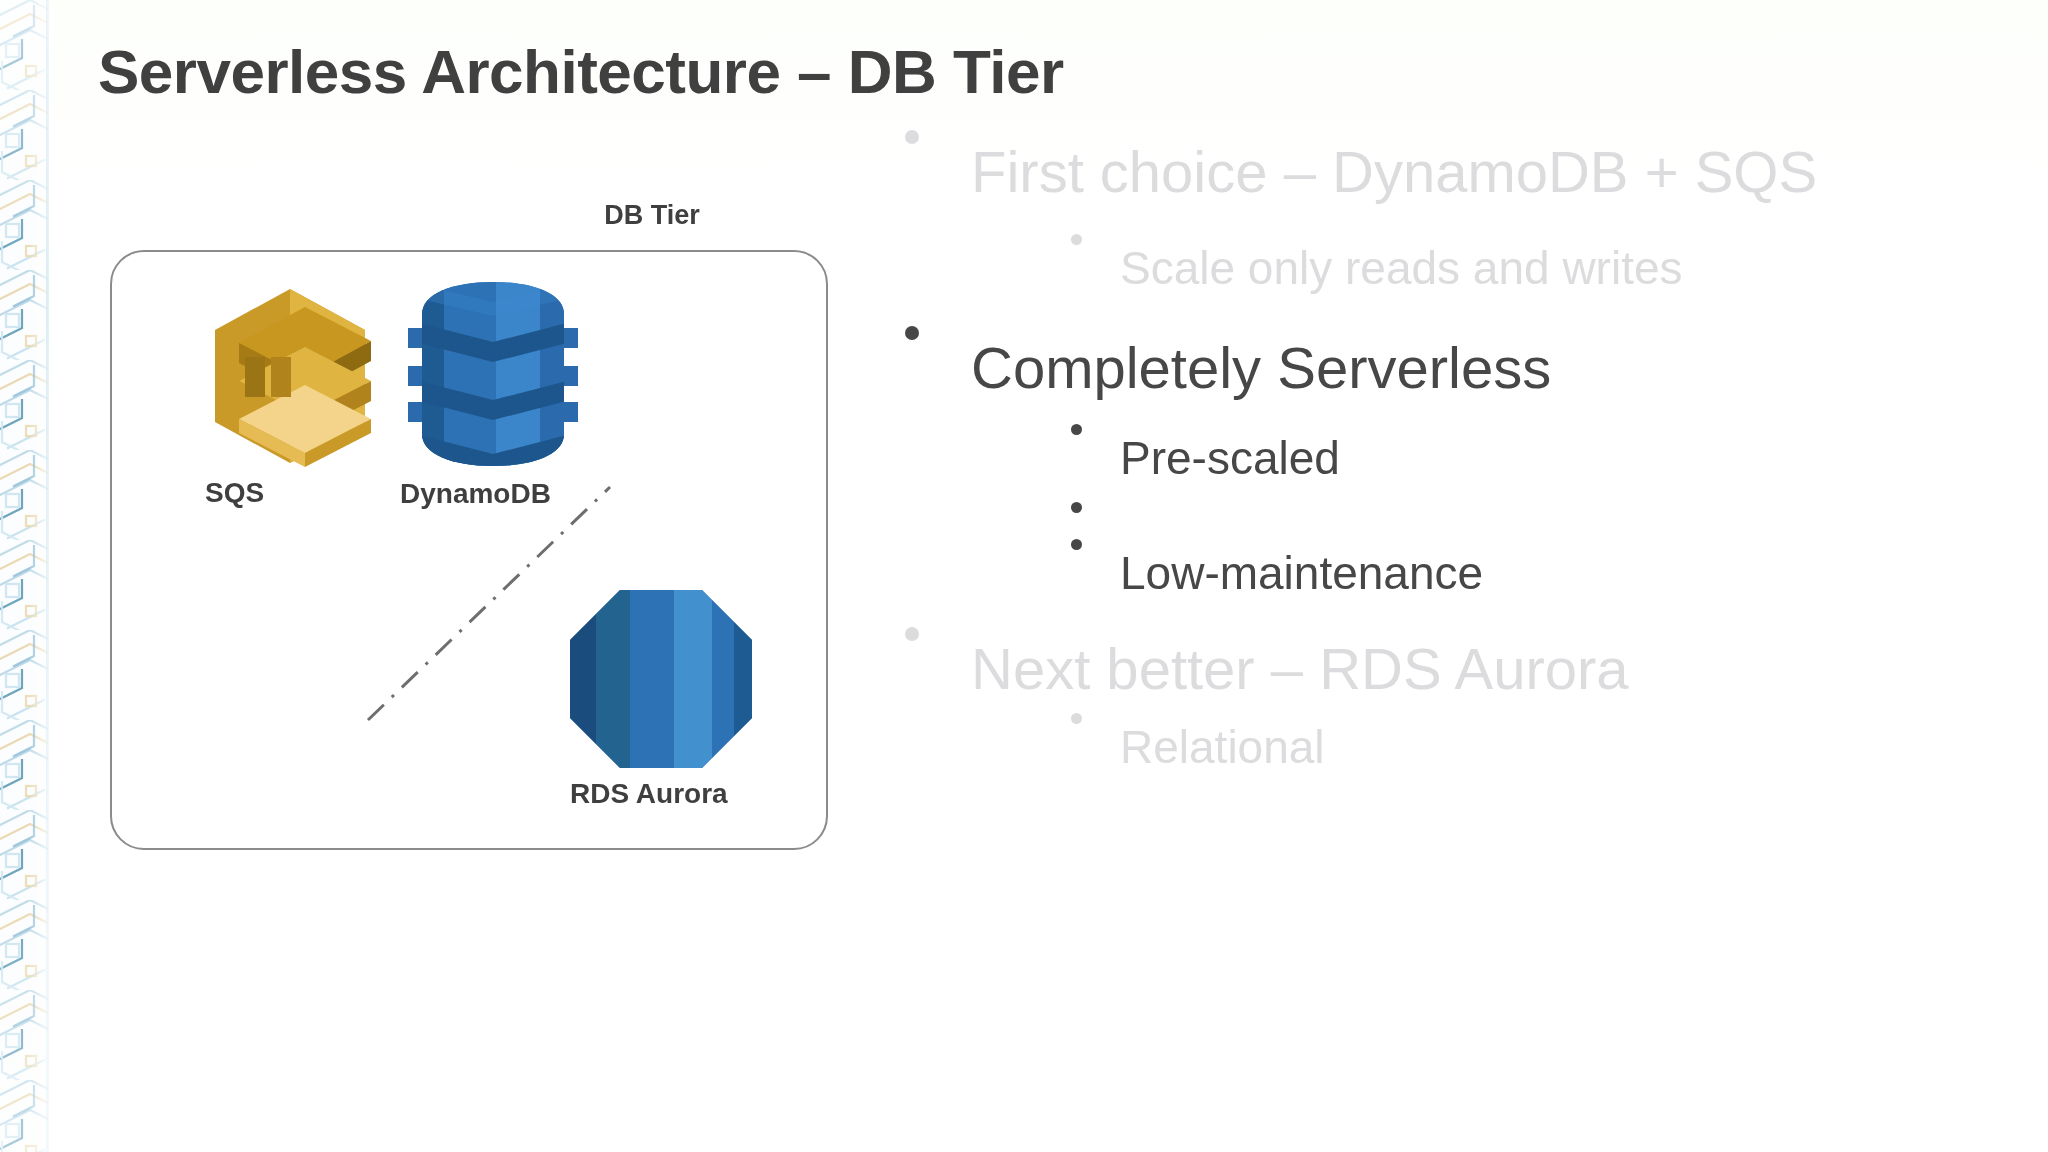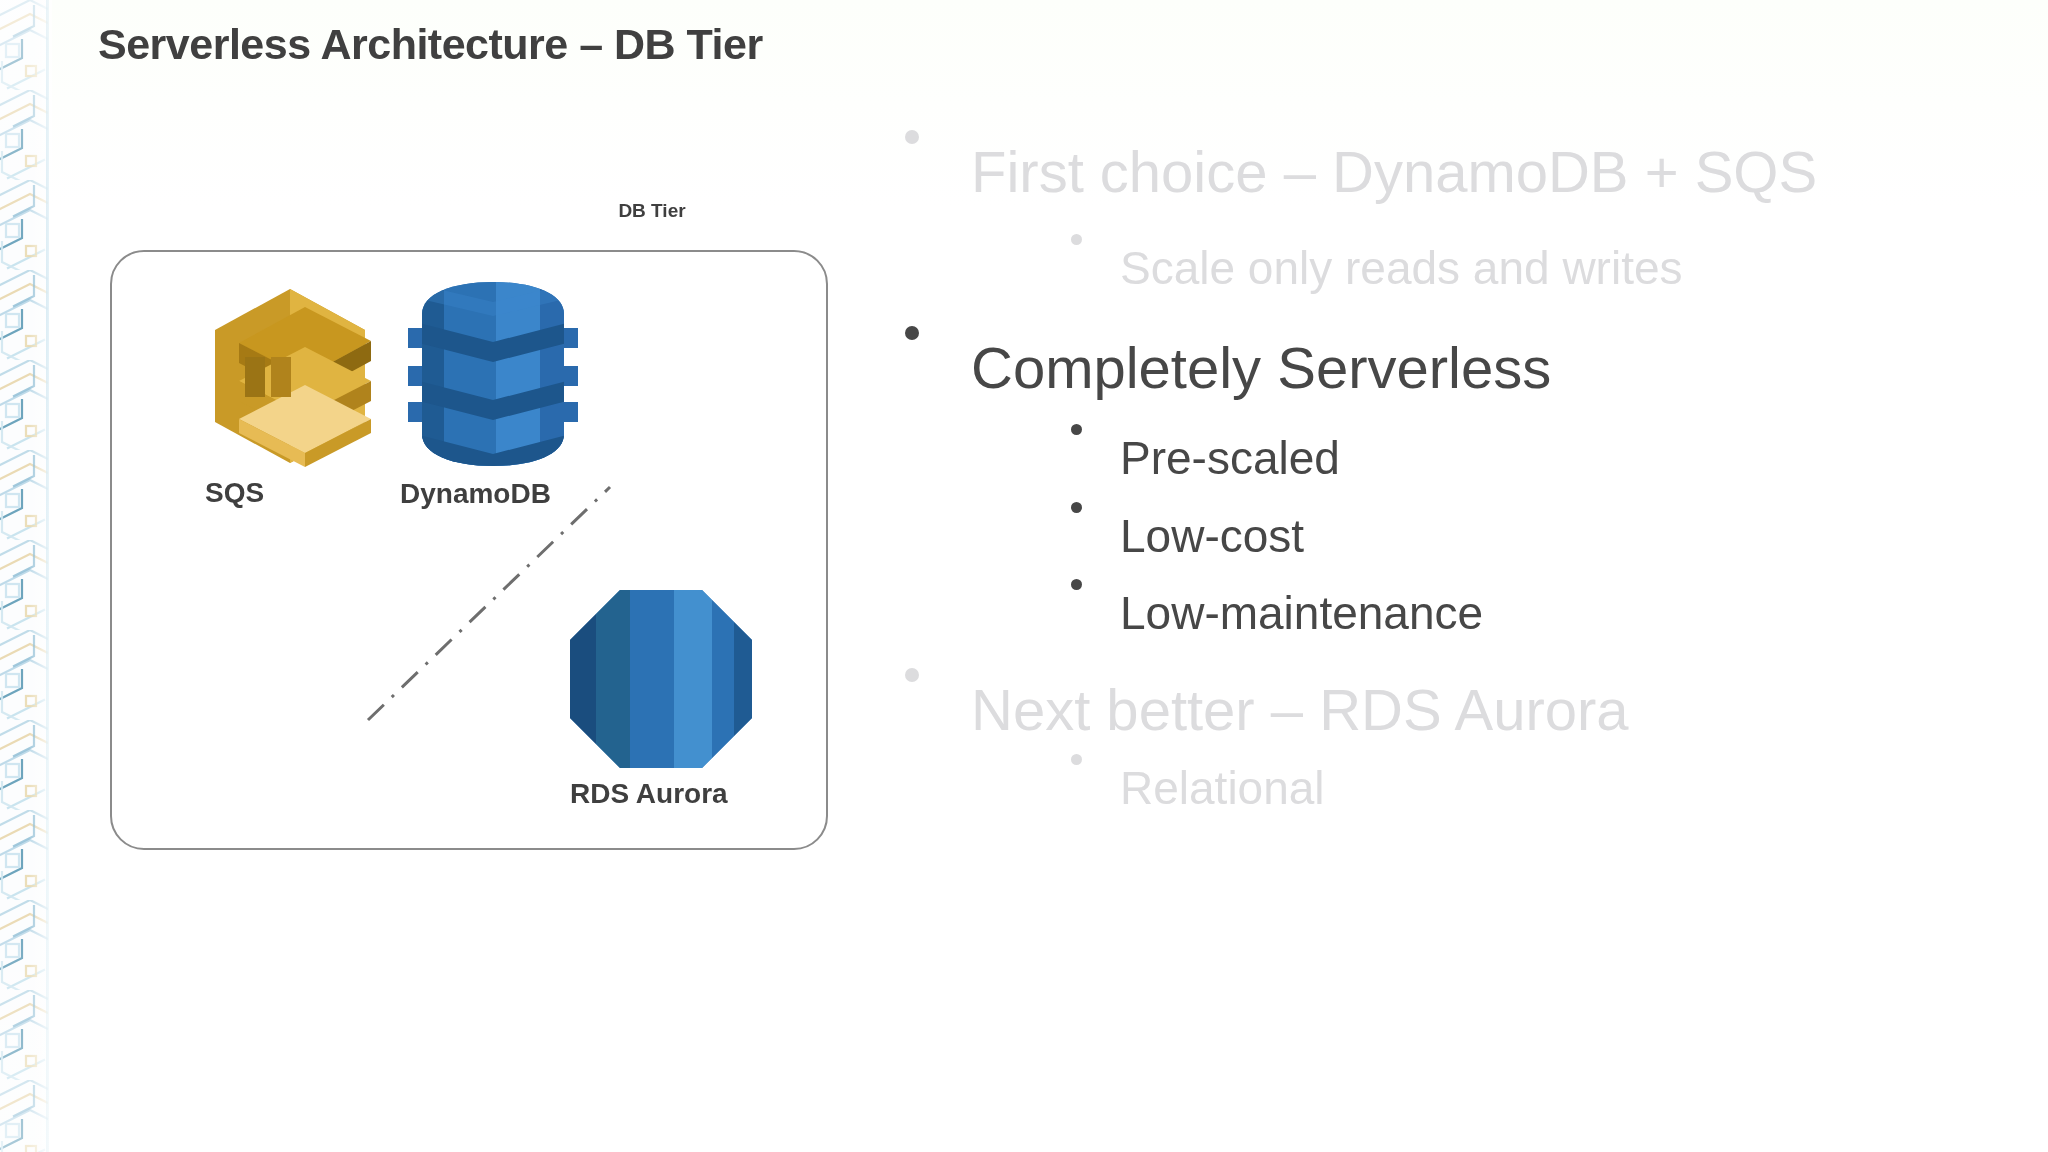--- a/index.html
+++ b/index.html
@@ -44,43 +44,43 @@
     position:absolute;
     left: 0; top:0; width:52px; height:1152px;
     background: linear-gradient(90deg, rgba(255,255,255,0) 55%, rgba(255,255,255,0.85) 100%);
     pointer-events:none;
   }
 
   
   #title {
     position: absolute;
     left: 98px;
-    top: 20px;
-    font-size: 43px;
+    top: 36px;
+    font-size: 62px;
     font-weight: bold;
     color: #404040;
     letter-spacing: -0.5px;
     white-space: nowrap;
   }
 
   
   #diagram {
     position: absolute;
     left: 100px;
     top: 190px;
     width: 760px;
     height: 680px;
   }
   #db-tier-label {
     position: absolute;
     left: 452px;
     top: 10px;
     width: 200px;
     text-align: center;
-    font-size: 19px;
+    font-size: 27px;
     font-weight: bold;
     color: #3f3f3f;
   }
   #tier-box {
     position: absolute;
     left: 10px;
     top: 60px;
     width: 718px;
     height: 600px;
     border: 2px solid #8b8b8b;
@@ -293,21 +293,20 @@
         <span class="txt">Completely Serverless</span>
       </div>
       <div class="sp-c"></div>
       <div class="b2">
         <span class="dot"></span>
         <span class="txt">Pre-scaled</span>
       </div>
       <div class="sp-a"></div>
       <div class="b2">
         <span class="dot"></span>
-        <span class="txt">Low-cost</span>
       </div>
       <div class="sp-a"></div>
       <div class="b2">
         <span class="dot"></span>
         <span class="txt">Low-maintenance</span>
       </div>
     </div>
 
     <div class="sp-d"></div>
 

